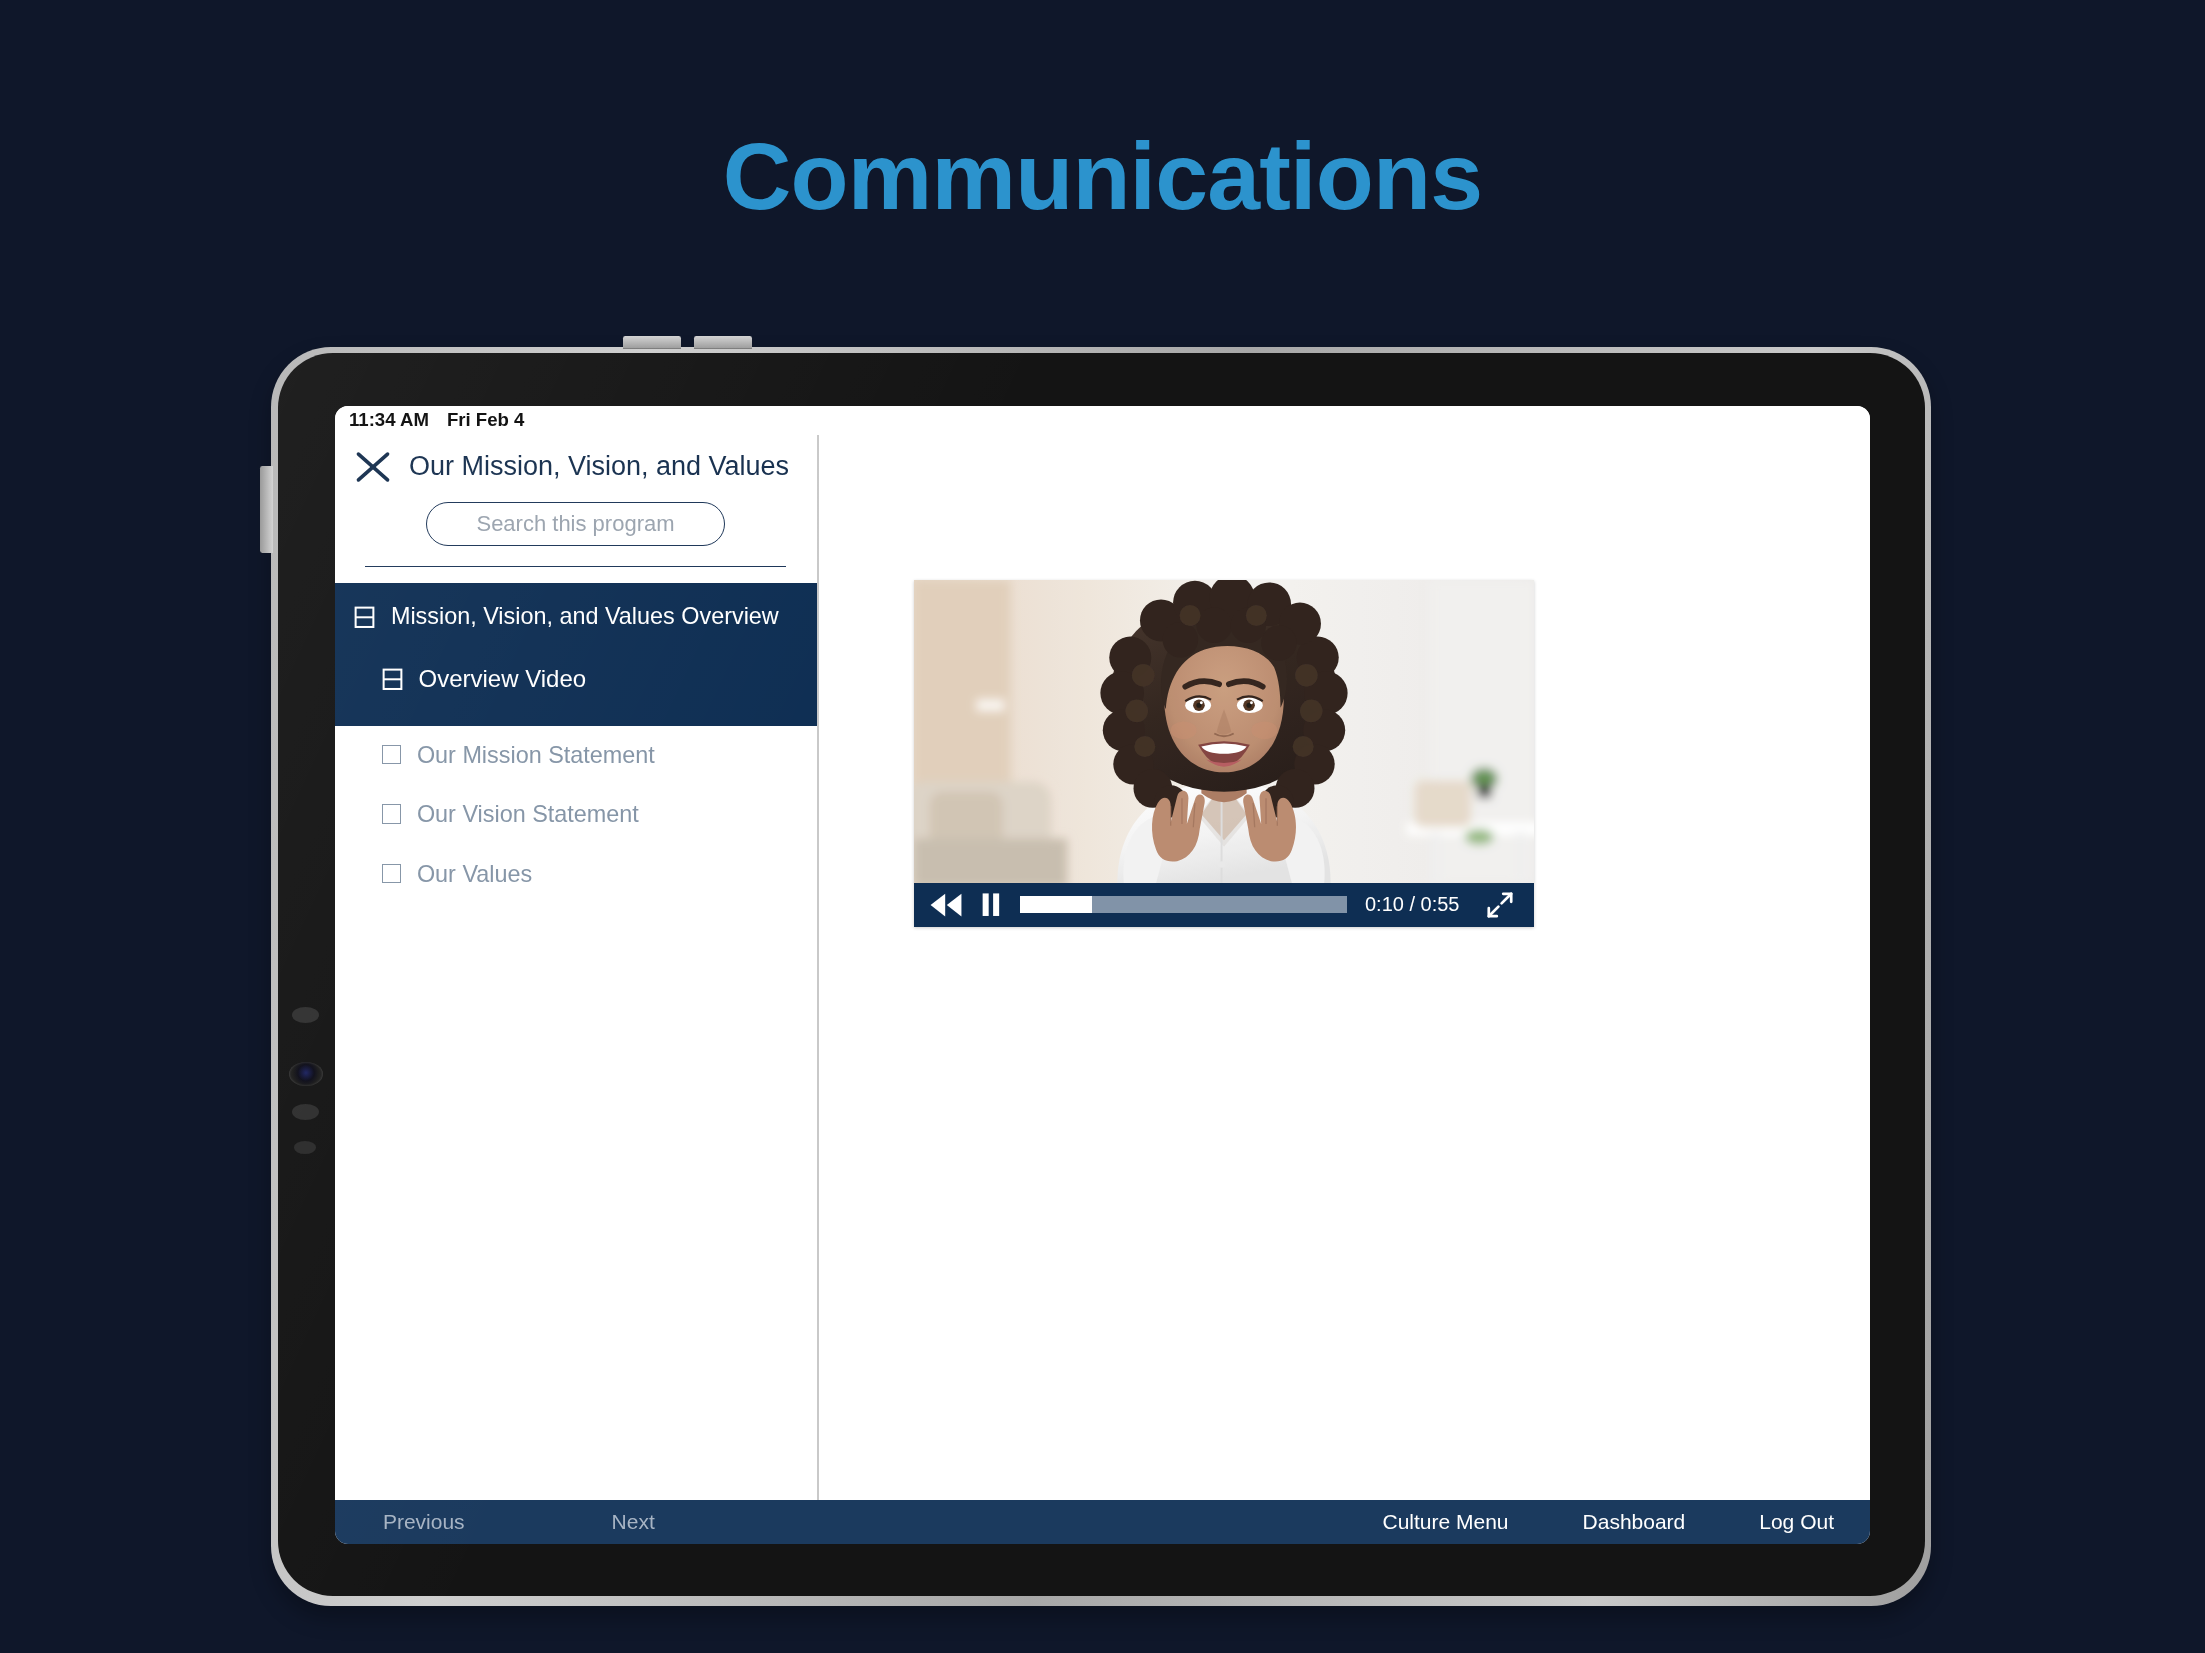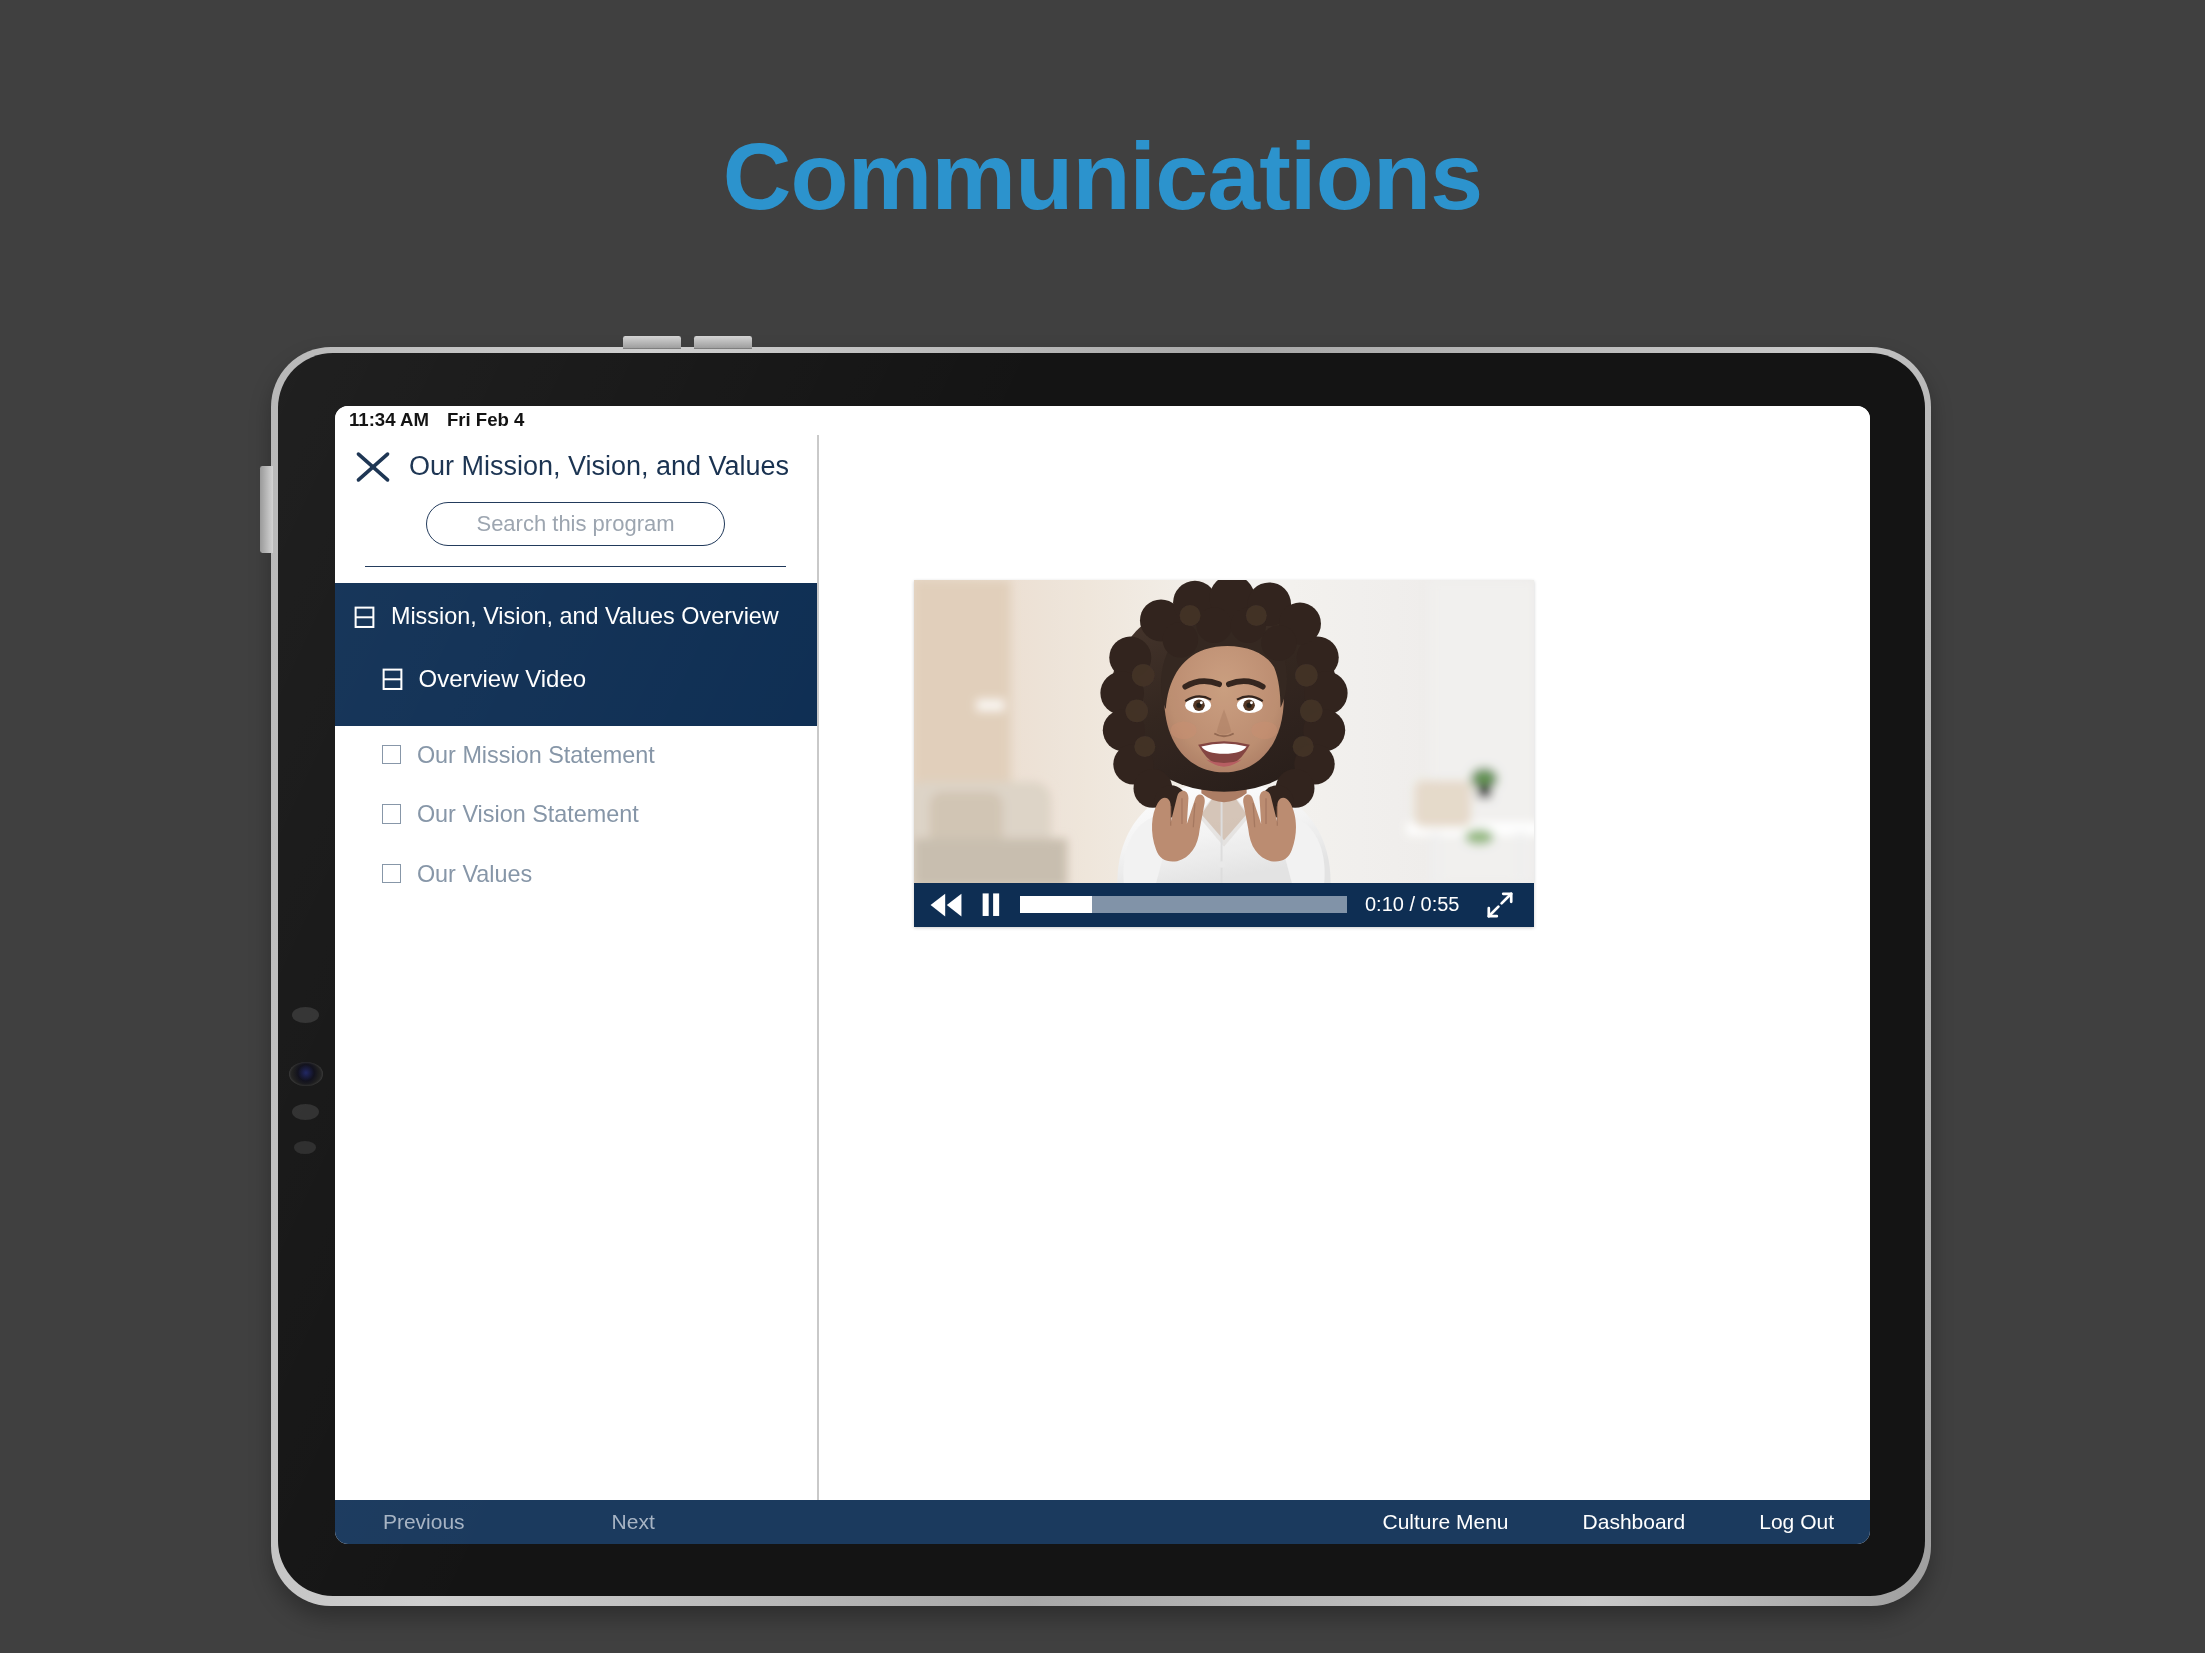--- a/index.html
+++ b/index.html
@@ -3,21 +3,21 @@
 <meta charset="utf-8">
 <style>
   * { box-sizing: border-box; margin: 0; padding: 0; }
   html, body {
     width: 2205px;
     height: 1653px;
     background: #ffffff;
     font-family: "Liberation Sans", sans-serif;
     overflow: hidden;
   }
-  #stage { position: relative; width: 2205px; height: 1653px; background: #404040; }
+  #stage { position: relative; width: 2205px; height: 1653px; background: #0f172a; }
 
   
   .page-heading {
     position: absolute;
     top: 129px;
     left: 0;
     width: 2205px;
     text-align: center;
     font-size: 95px;
     font-weight: bold;

